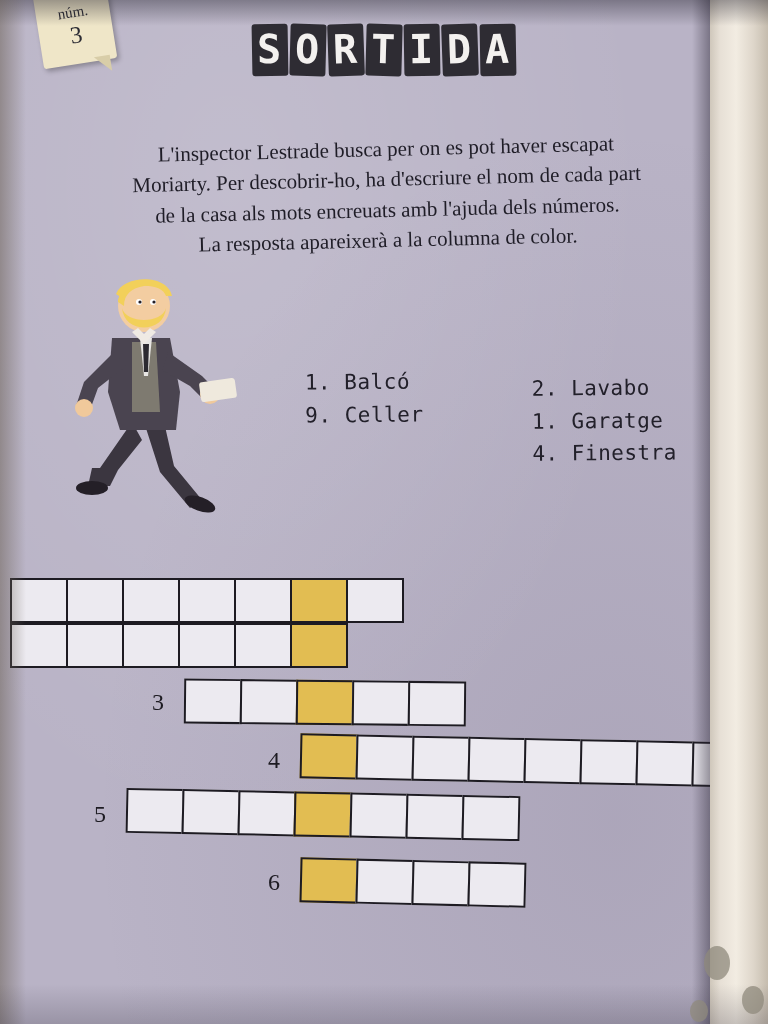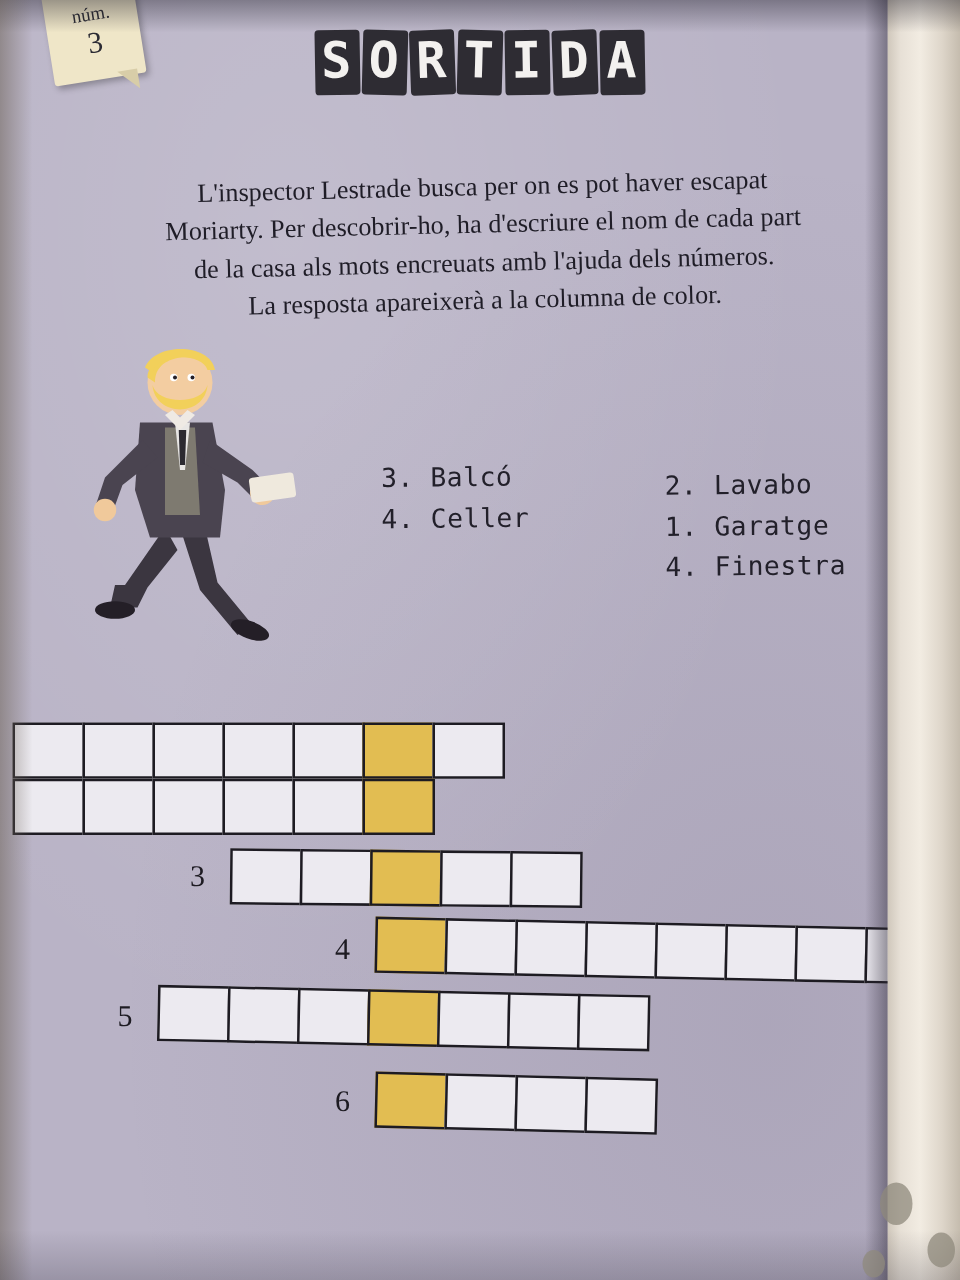--- a/index.html
+++ b/index.html
@@ -220,22 +220,22 @@
       <circle cx="99" cy="30" r="3" fill="#fff"></circle>
       <circle cx="113" cy="30" r="3" fill="#fff"></circle>
       <circle cx="100" cy="30" r="1.6" fill="#241f27"></circle>
       <circle cx="114" cy="30" r="1.6" fill="#241f27"></circle>
 
       <path d="M92 60 L104 72 L116 60 L110 56 L104 62 L98 56 Z" fill="#efeae4"></path>
     </svg>
   </div>
 
   <div class="wordlist col-a">
-    <div>3. Balcó</div>
-    <div>4. Celler</div>
+    <div>1. Balcó</div>
+    <div>9. Celler</div>
   </div>
   <div class="wordlist col-b">
     <div>2. Lavabo</div>
     <div>1. Garatge</div>
     <div>4. Finestra</div>
   </div>
 
   <div class="crossword" id="crossword-host">
       <div class="cw-row" style="left: 10px; top: 18px; transform: rotate(0deg);">
         <div class="cw-cell"></div>

